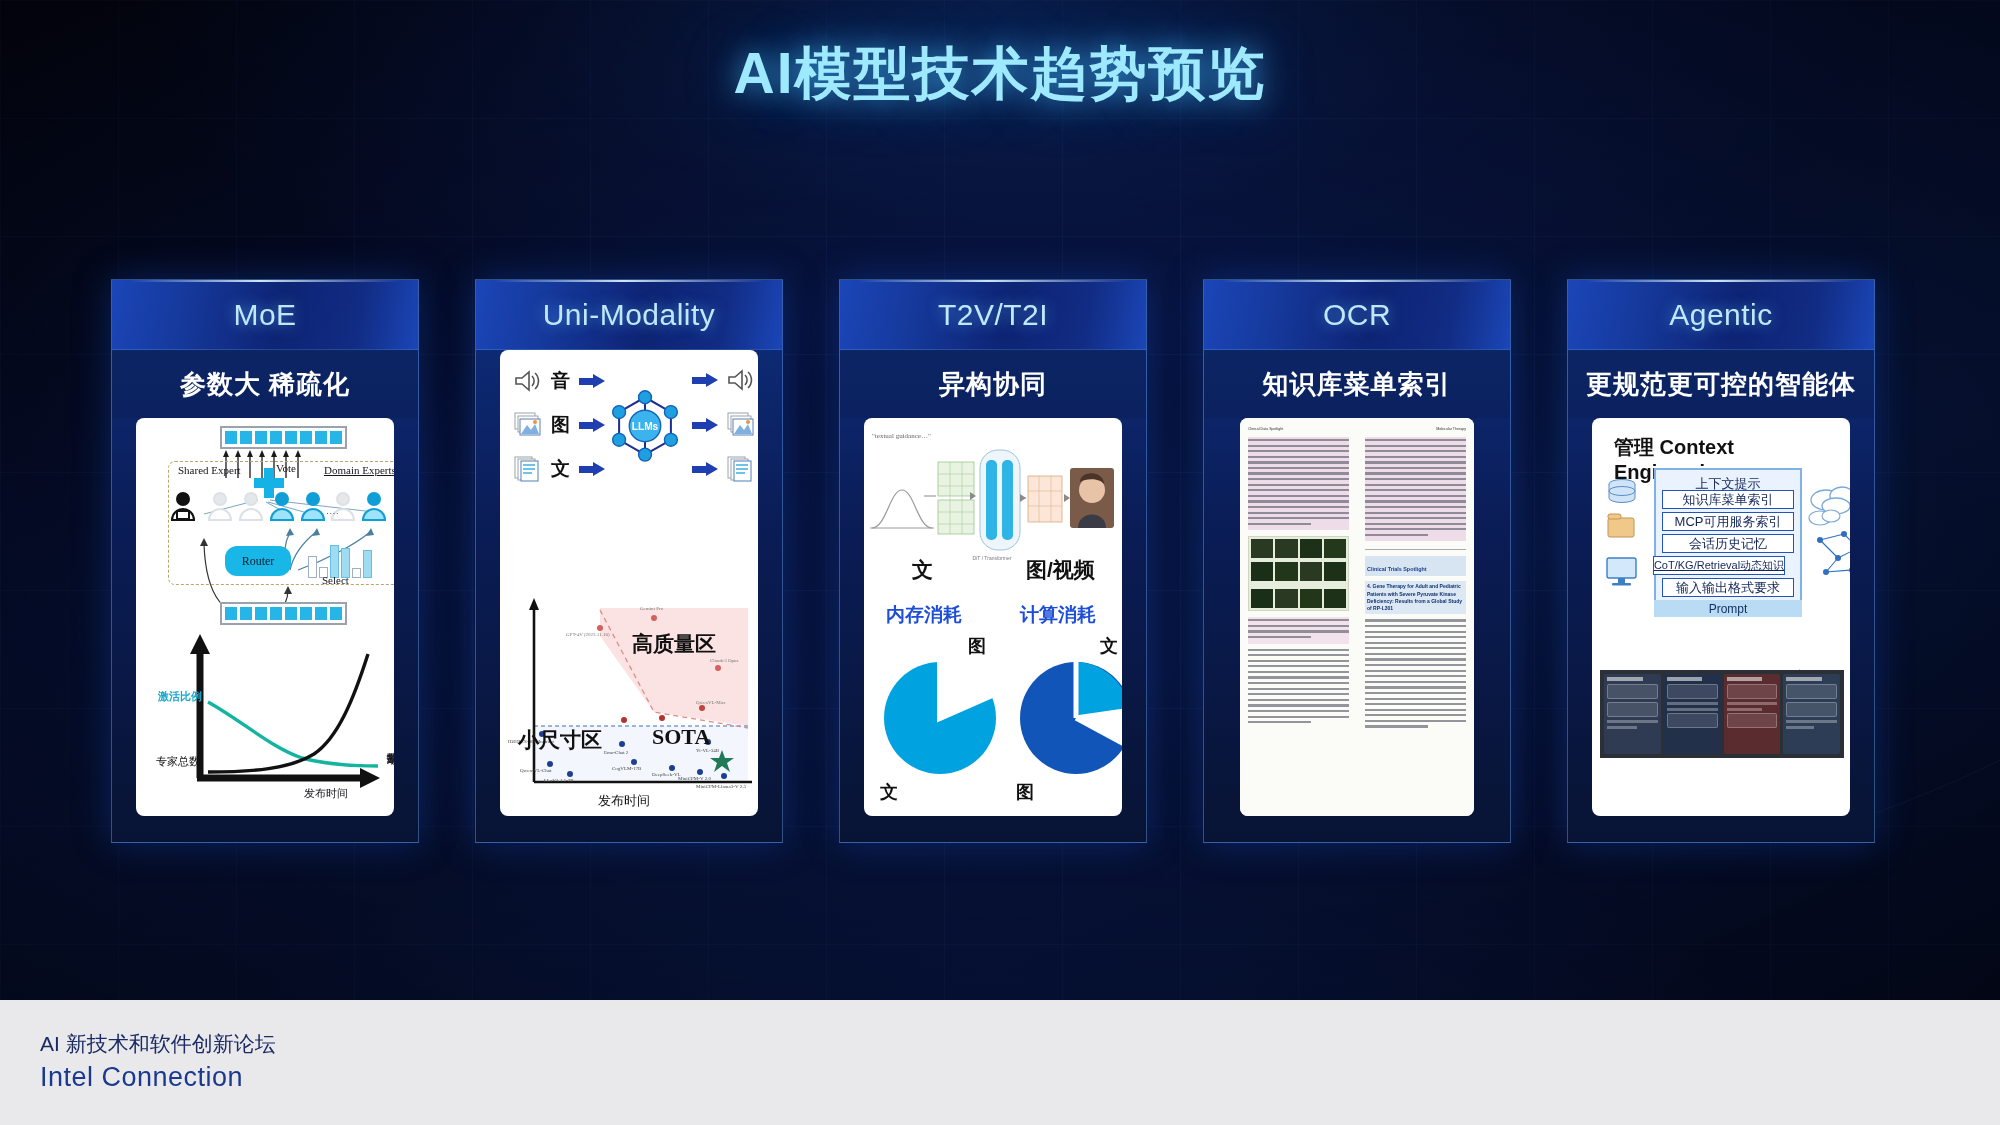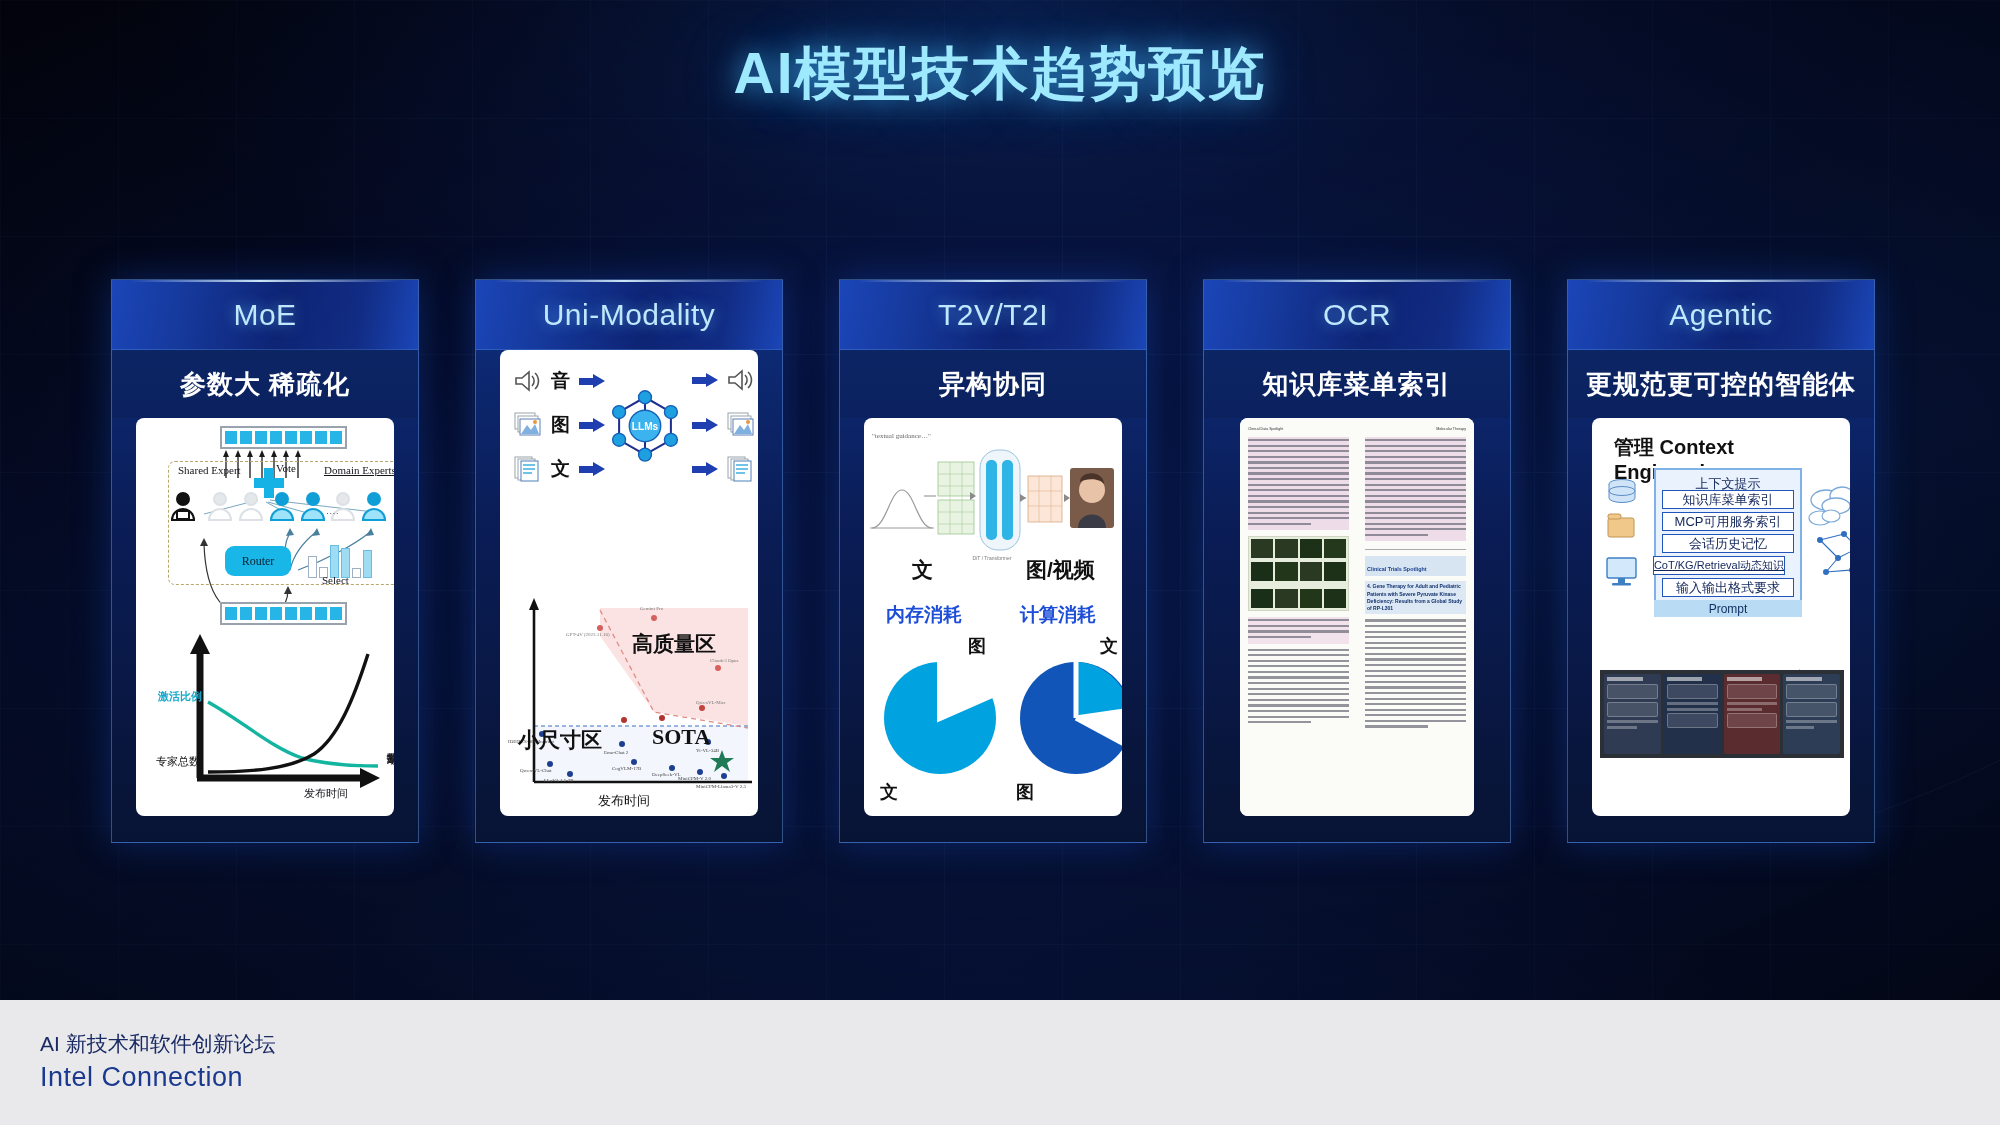--- a/index.html
+++ b/index.html
@@ -281,21 +281,21 @@
             <circle cx="114" cy="9" r="6" fill="#0f9fd6"></circle>
             <path d="M103,30 A11,11 0 0 1 125,30 Z" fill="#9fe3fb"></path>
             <circle cx="145" cy="9" r="6" fill="#0f9fd6"></circle>
             <path d="M134,30 A11,11 0 0 1 156,30 Z" fill="#9fe3fb"></path>
             <circle cx="206" cy="9" r="6" fill="#0f9fd6"></circle>
             <path d="M195,30 A11,11 0 0 1 217,30 Z" fill="#9fe3fb"></path>
           </g>
         </svg>
         <span class="t" style="left:190px; top:90px; font-size:9px; letter-spacing:-1px;">· · · ·</span>
 
-        <div class="router" style="left:89px; top:128px; width:66px; height:30px;">Router</div>
+        <div class="router" style="left:89px; top:128px; width:66px; height:30px;border-radius:12px;">Router</div>
 
         <div class="selbars" style="left:172px; top:126px; height:34px;">
           <i style="width:9px;height:22px;background:#fff;"></i>
           <i style="width:9px;height:11px;background:#fff;"></i>
           <i style="width:9px;height:33px;background:#9ddcf2;border-color:#69bde0;"></i>
           <i style="width:9px;height:30px;background:#9ddcf2;border-color:#69bde0;"></i>
           <i style="width:9px;height:10px;background:#fff;"></i>
           <i style="width:9px;height:28px;background:#9ddcf2;border-color:#69bde0;"></i>
         </div>
         <span class="t" style="left:186px; top:156px; font-size:11px;">Select</span>

